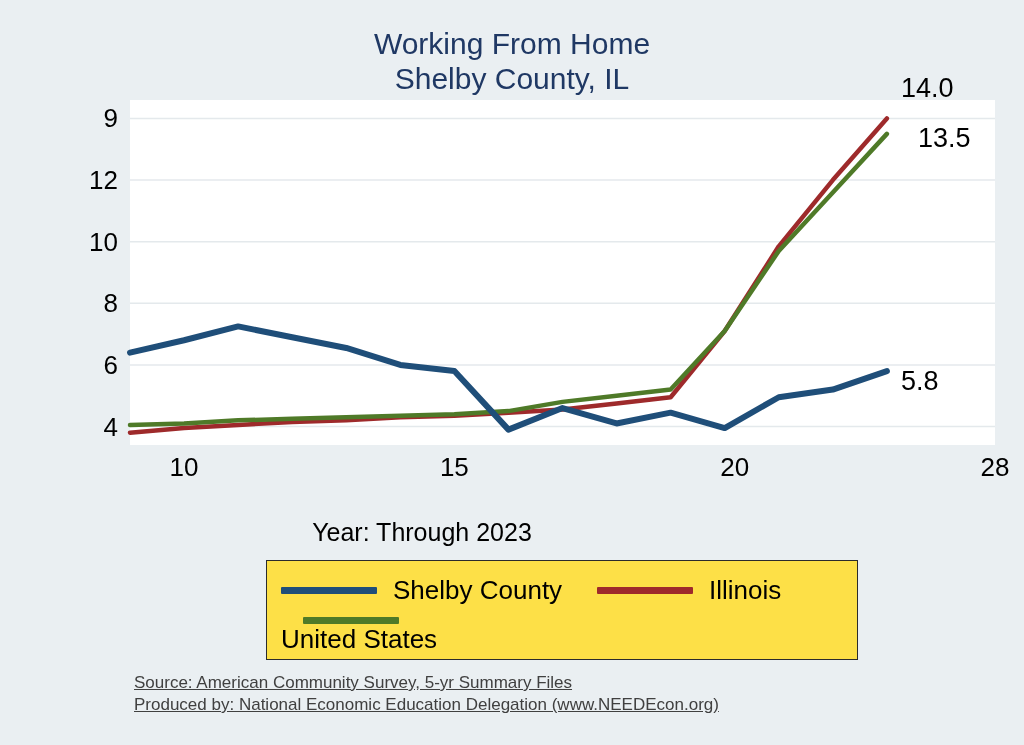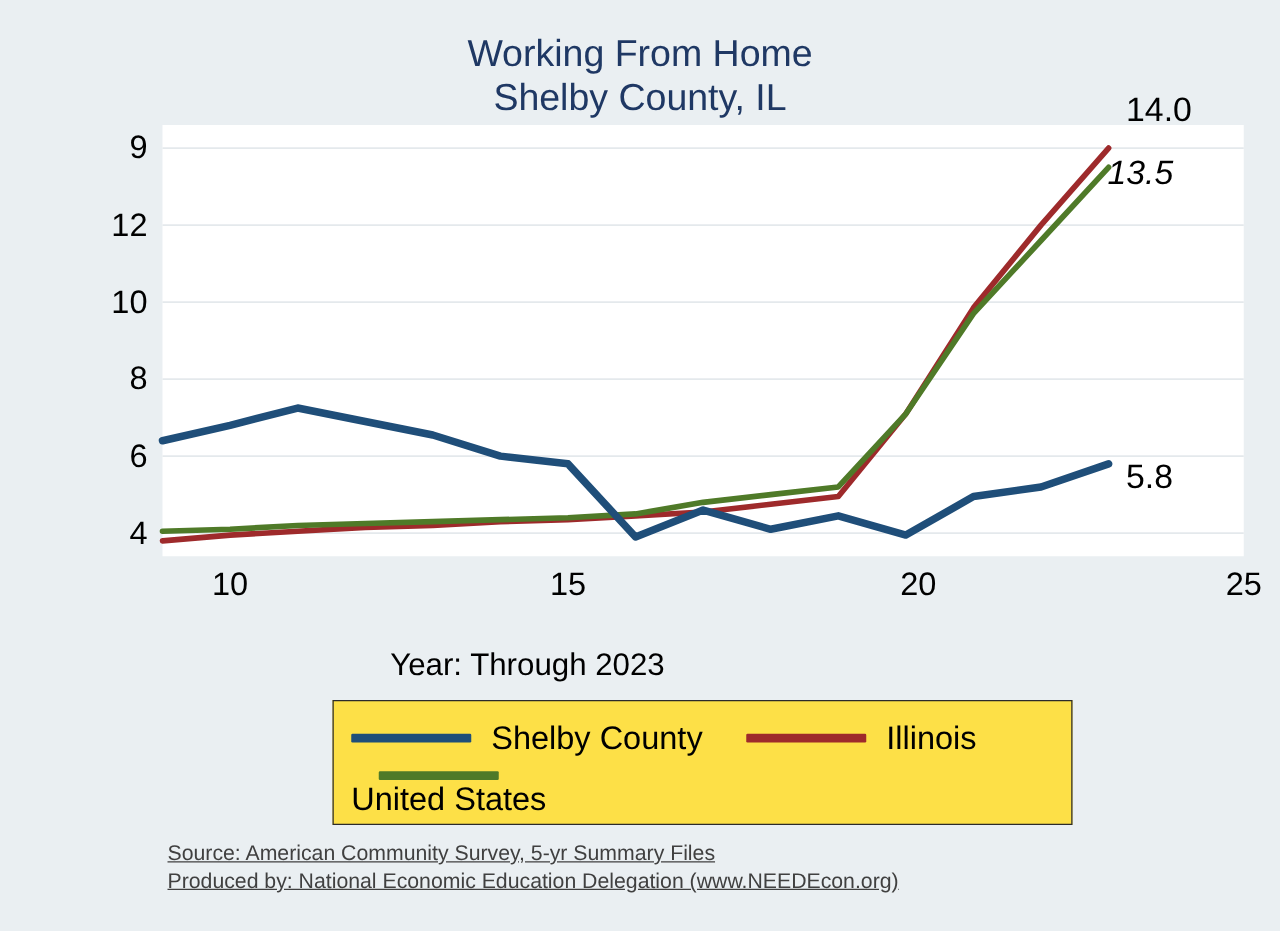--- a/index.html
+++ b/index.html
@@ -163,28 +163,28 @@
         <path d="M0.00 332.68 L54.06 328.06 L108.13 324.98 L162.19 321.90 L216.25 320.36 L270.31 317.28 L324.38 315.74 L378.44 312.66 L432.50 309.58 L486.56 303.42 L540.63 297.25 L594.69 231.03 L648.75 146.32 L702.81 80.09 L756.88 18.48" fill="none" stroke="#9e2a2b" stroke-width="4.5" stroke-linejoin="round" stroke-linecap="round" vector-effect="non-scaling-stroke"></path>
         <path d="M0.00 324.98 L54.06 323.44 L108.13 320.36 L162.19 318.82 L216.25 317.28 L270.31 315.74 L324.38 314.20 L378.44 311.12 L432.50 301.88 L486.56 295.71 L540.63 289.55 L594.69 231.03 L648.75 150.94 L702.81 92.41 L756.88 33.88" fill="none" stroke="#4f7a28" stroke-width="4.5" stroke-linejoin="round" stroke-linecap="round" vector-effect="non-scaling-stroke"></path>
         <path d="M0.00 252.59 L54.06 240.27 L108.13 226.41 L162.19 237.19 L216.25 247.97 L270.31 264.91 L324.38 271.07 L378.44 329.60 L432.50 308.04 L486.56 323.44 L540.63 312.66 L594.69 328.06 L648.75 297.25 L702.81 289.55 L756.88 271.07" fill="none" stroke="#1f4e79" stroke-width="6" stroke-linejoin="round" stroke-linecap="round" vector-effect="non-scaling-stroke"></path>
       </svg>
   </div>
 
   <div id="xtick-row">
       <div class="xtick" style="left: 54.0625px;">10</div>
       <div class="xtick" style="left: 324.375px;">15</div>
       <div class="xtick" style="left: 594.688px; margin-left: 10px;">20</div>
-      <div class="xtick" style="left: 865px;">25</div>
+      <div class="xtick" style="left: 865px;">28</div>
     </div>
 
   <div class="xaxis-title">Year: Through 2023</div>
 
   <div id="endlabels">
       <div class="endlabel" style="left: 900.875px; top: 73.4821px;">14.0</div>
-      <div class="endlabel" style="left: 886px; top: 122.884px; font-style: italic;">13.5</div>
+      <div class="endlabel" style="left: 918px; top: 122.884px;">13.5</div>
       <div class="endlabel" style="left: 900.875px; top: 366.071px;">5.8</div>
     </div>
 
   <div id="legend">
       <div class="legend-item" style="left: 14px; top: 14px;">
         <span class="legend-swatch" style="background: rgb(31, 78, 121);"></span>
         <span class="legend-text">Shelby County</span>
       </div>
       <div class="legend-item" style="left: 330px; top: 14px;">
         <span class="legend-swatch" style="background: rgb(158, 42, 43);"></span>

